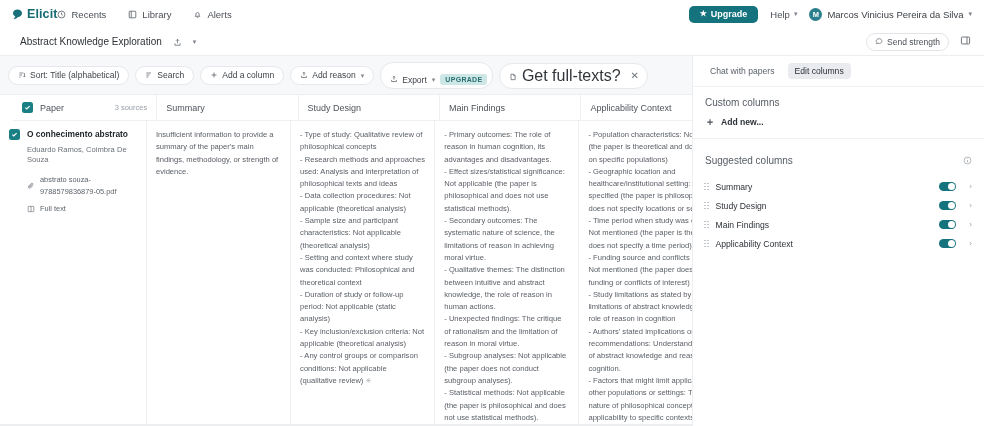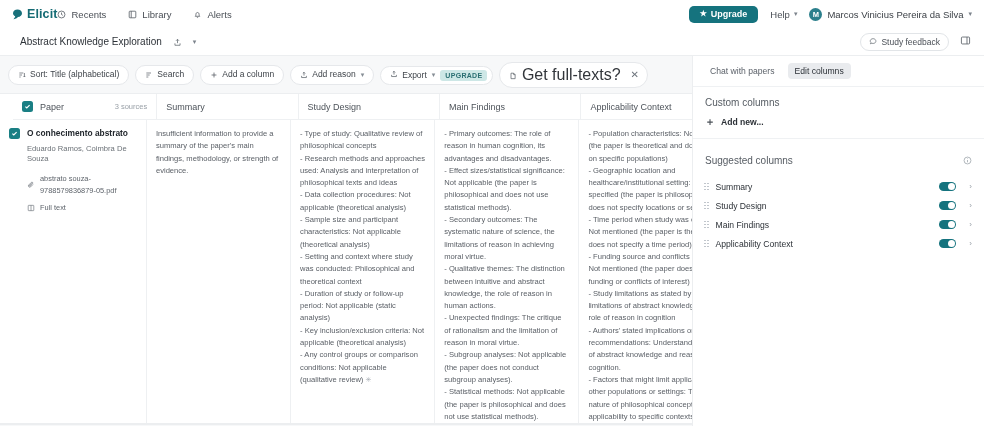--- a/index.html
+++ b/index.html
@@ -68,21 +68,21 @@
   }
   .tb-btn {
     display:flex; align-items:center; gap:4px; background:#fff;
     border:1px solid #e6e8eb; border-radius:13px; padding:3px 9px;
     font-size:8.5px; color:#3f444a; cursor:pointer; white-space:nowrap; line-height:1.3;
   }
   .tb-btn svg { display:block; flex:none; }
   .tb-caret { font-size:7px; color:#868d95; margin-left:1px; }
   .tb-group {
     display:flex; align-items:center; background:#fff;
-    border:1px solid #e6e8eb; border-radius:13px; padding:3px 5px 3px 9px; gap:5px;
+    border:1px solid #e6e8eb; border-radius:13px; padding:11px 5px 3px 9px; gap:5px;
   }
   .tb-group .lbl { display:flex; align-items:center; gap:4px; font-size:8.5px; color:#3f444a; cursor:pointer; }
   .upgrade-chip {
     background:#cde7e6; color:#2a6f72; font-size:7px; font-weight:700;
     border-radius:3px; padding:2px 5px; letter-spacing:.3px; cursor:pointer;
   }
   .tb-group2 {
     display:flex; align-items:center; background:#fff;
     border:1px solid #e6e8eb; border-radius:13px; padding:3px 6px 3px 9px; gap:8px;
   }
@@ -238,21 +238,21 @@
       </span>
       <span class="caret">▾</span>
     </span>
     <div class="titlebar-right">
       <button class="feedback-btn">
         <span>
           <svg width="8" height="8" viewBox="0 0 12 12" fill="none" stroke="#6c737a" stroke-width="1.1">
             <path d="M10.4 6.2c0 2-1.9 3.5-4.3 3.5-.6 0-1.2-.1-1.7-.3L2 10.2l.9-2A3.3 3.3 0 0 1 1.8 6c0-2 1.9-3.5 4.3-3.5s4.3 1.6 4.3 3.7z"></path>
           </svg>
         </span>
-        <span>Study feedback</span>
+        <span>Send strength</span>
       </button>
       <button class="panel-toggle-btn">
         <span>
           <svg width="11" height="11" viewBox="0 0 14 14" fill="none" stroke="#60666d" stroke-width="1.1">
             <rect x="1.8" y="2.6" width="10.4" height="8.8" rx="1.2"></rect>
               <path d="M8.9 2.6v8.8"></path>
           </svg>
         </span>
       </button>
     </div>

